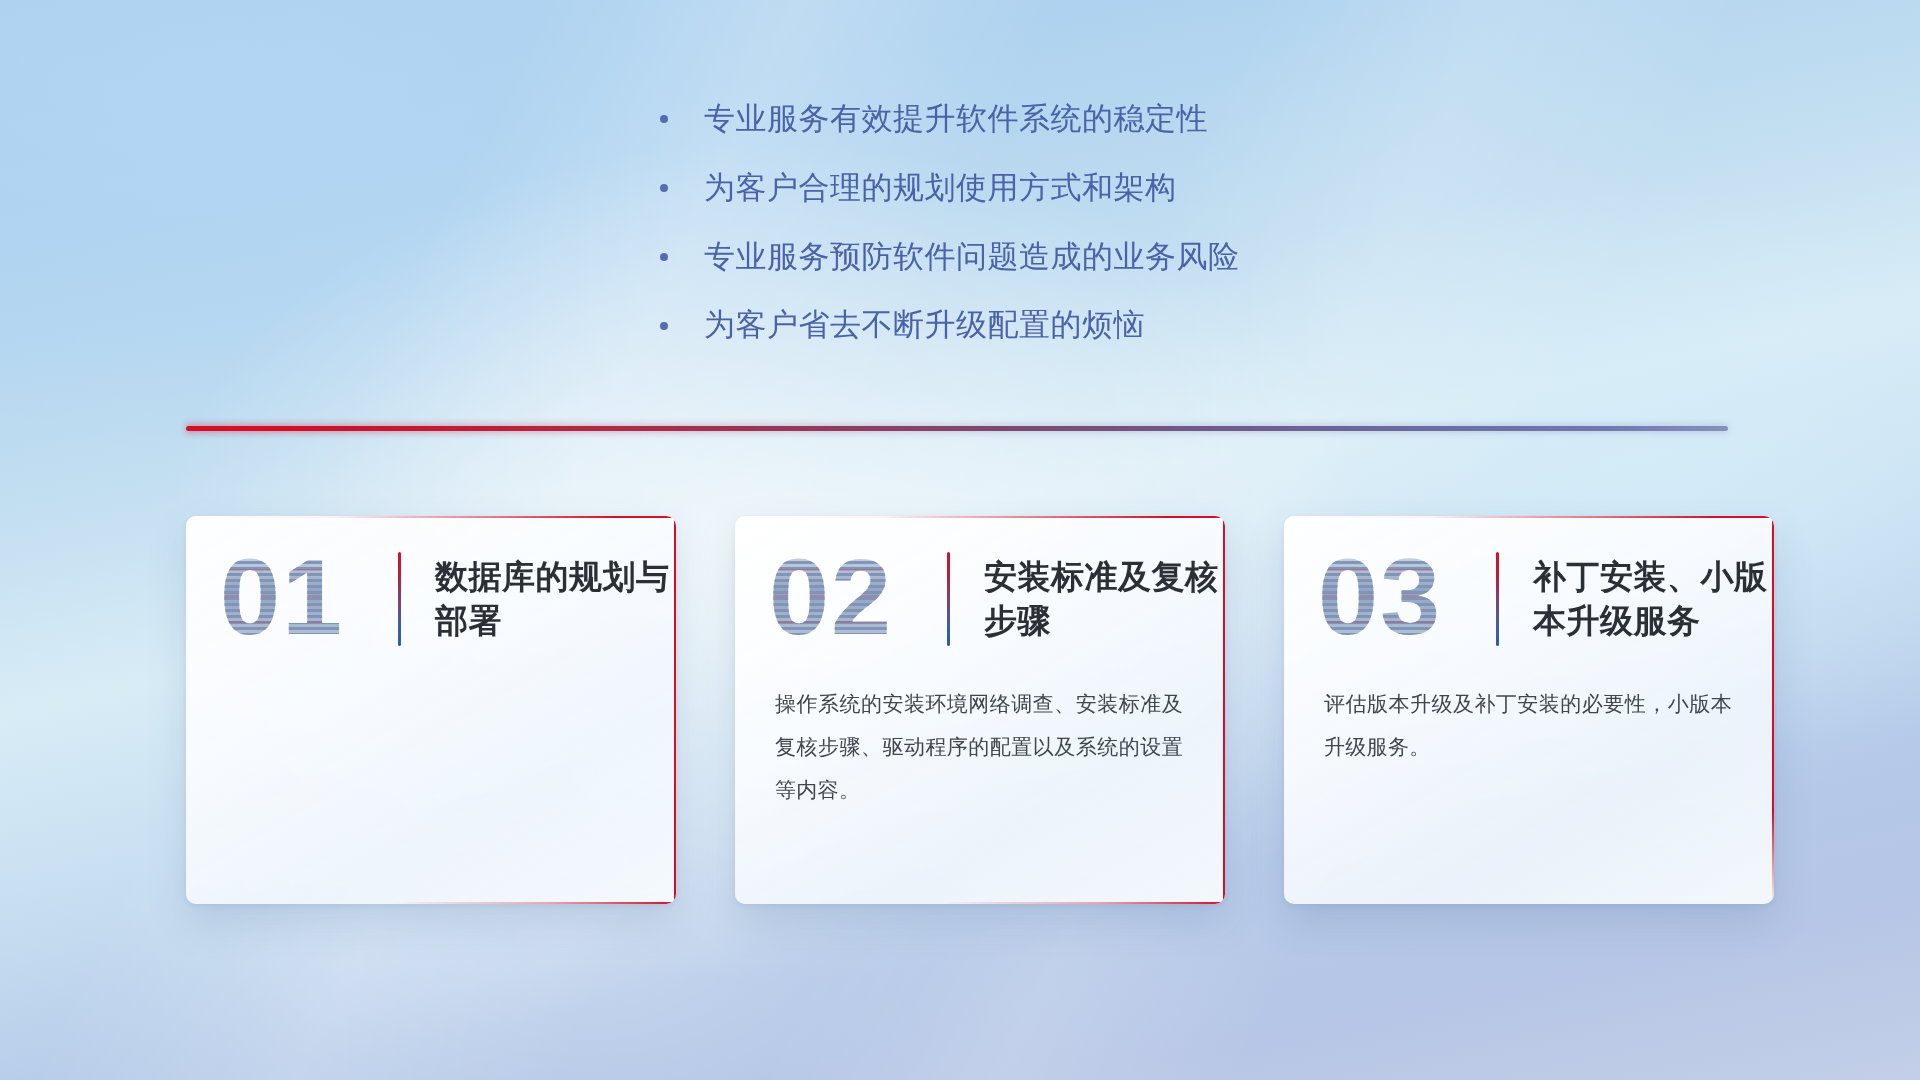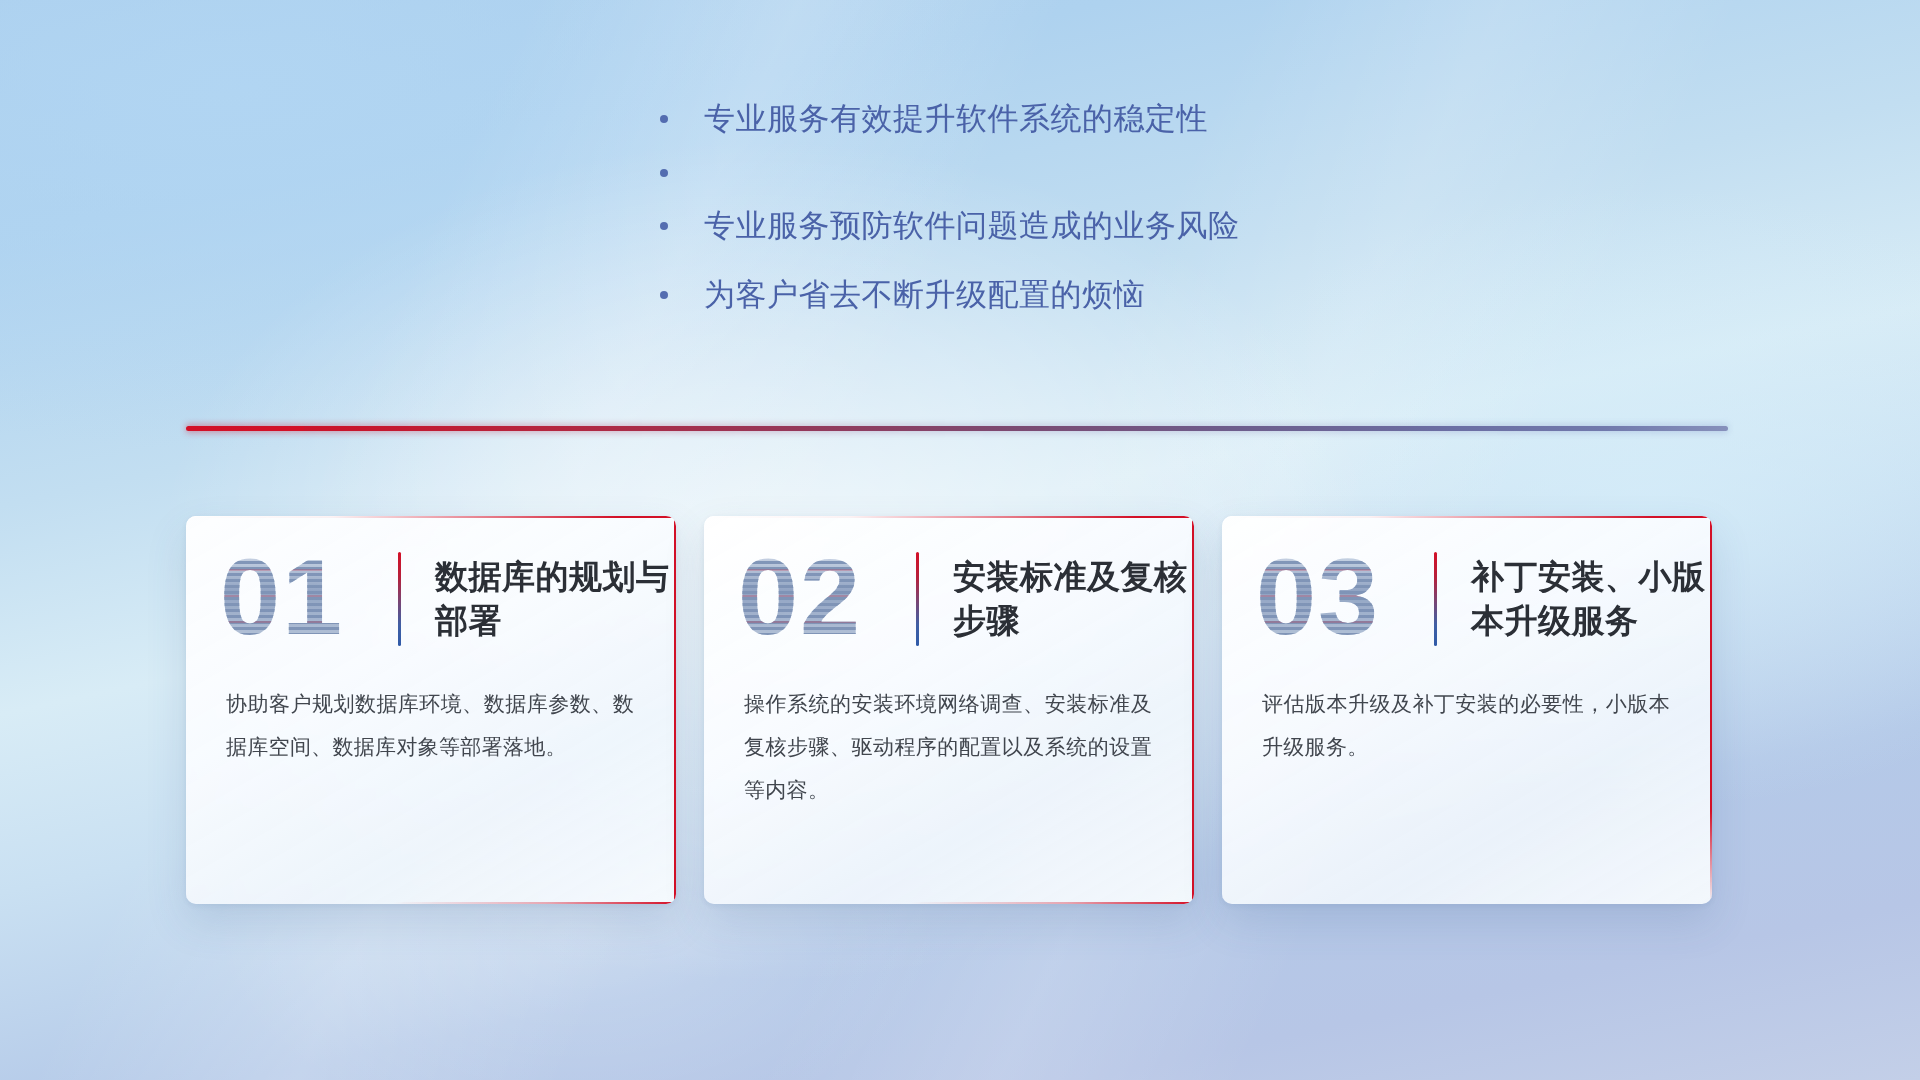--- a/index.html
+++ b/index.html
@@ -71,21 +71,21 @@
   }
   #accent-line .glow{
     position:absolute; left:0; right:0; top:0; height:9px;
     background:linear-gradient(90deg, rgba(211,16,39,.35) 0%, rgba(120,90,150,.22) 50%, rgba(120,140,195,.28) 100%);
     filter:blur(3px);
   }
 
   
   #cards{
     position:absolute; left:186px; top:516px;
-    display:flex; gap:28px; z-index:5;
+    display:flex; gap:59px; z-index:5;
   }
   .card{
     position:relative;
     width:490px; height:388px;
     border-radius:10px;
     background:
       linear-gradient(150deg, rgba(255,255,255,.96) 0%, rgba(250,252,255,.93) 38%, rgba(240,246,252,.90) 70%, rgba(246,250,253,.95) 100%);
     box-shadow:
       0 18px 40px rgba(64,94,140,.16),
       0 2px 6px rgba(64,94,140,.10),
@@ -172,20 +172,21 @@
 
   <div id="bullets">
 
     <div class="bullet-row">
       <span class="bullet-dot"></span>
       <span class="bullet-text">专业服务有效提升软件系统的稳定性</span>
     </div>
 
     <div class="bullet-row">
       <span class="bullet-dot"></span>
+      <span class="bullet-text">为客户合理的规划使用方式和架构</span>
     </div>
 
     <div class="bullet-row">
       <span class="bullet-dot"></span>
       <span class="bullet-text">专业服务预防软件问题造成的业务风险</span>
     </div>
 
     <div class="bullet-row">
       <span class="bullet-dot"></span>
       <span class="bullet-text">为客户省去不断升级配置的烦恼</span>
@@ -202,21 +203,20 @@
   <div id="cards">
 
     <div class="card">
       <span class="edge-right"></span>
       <span class="edge-bottom"></span>
       <div class="card-head">
         <div class="bignum" data-num="01">01</div>
         <span class="rule"></span>
         <div class="card-title">数据库的规划与部署</div>
       </div>
-      <div class="card-body">协助客户规划数据库环境、数据库参数、数据库空间、数据库对象等部署落地。</div>
     </div>
 
     <div class="card">
       <span class="edge-right"></span>
       <span class="edge-bottom"></span>
       <div class="card-head">
         <div class="bignum" data-num="02">02</div>
         <span class="rule"></span>
         <div class="card-title">安装标准及复核步骤</div>
       </div>

